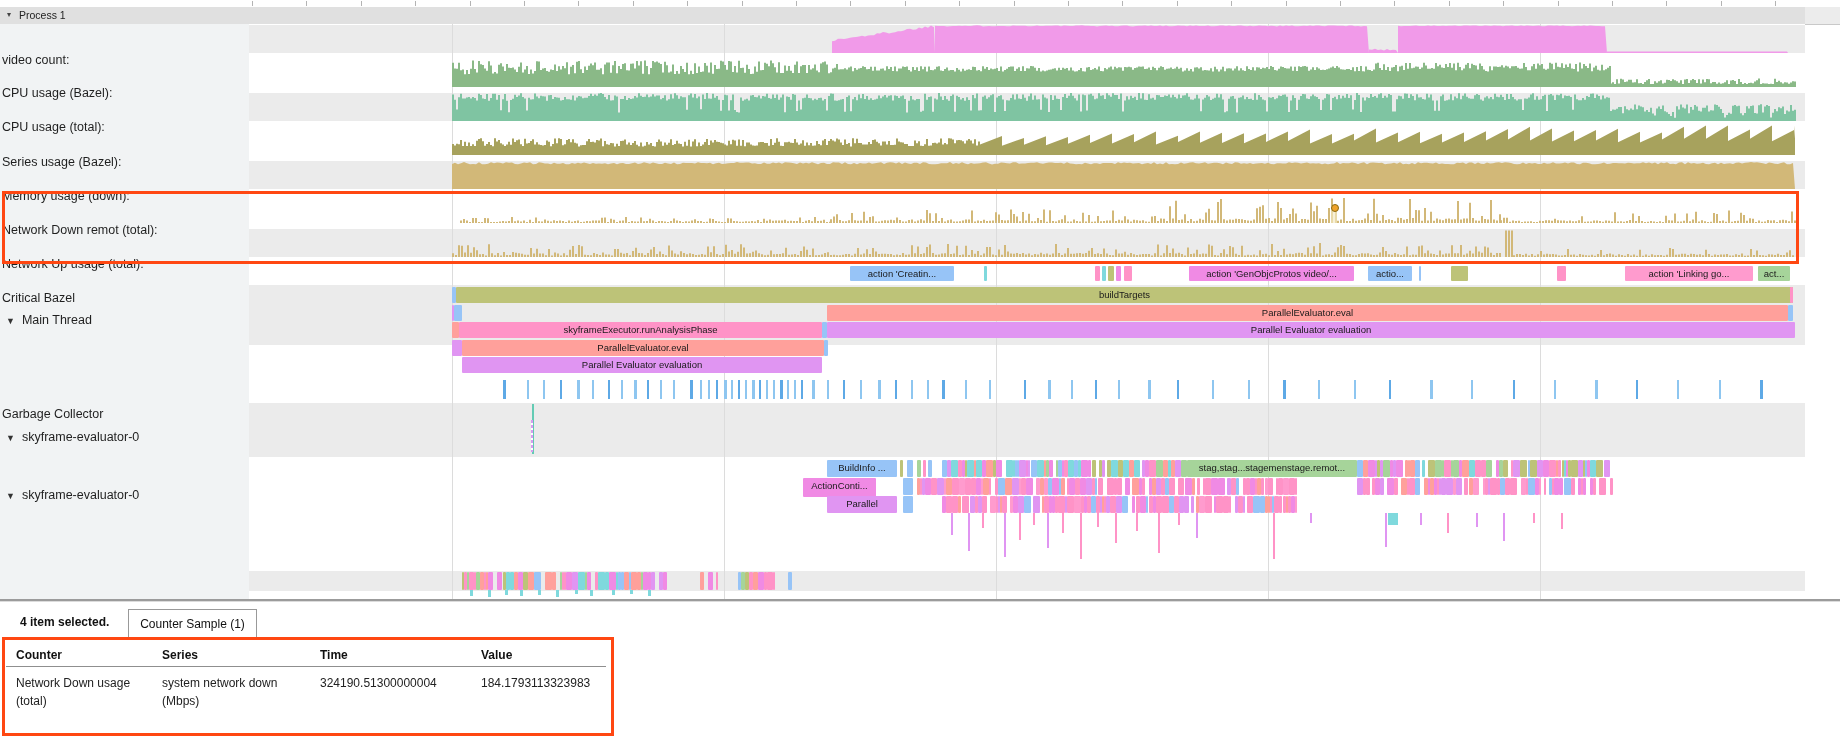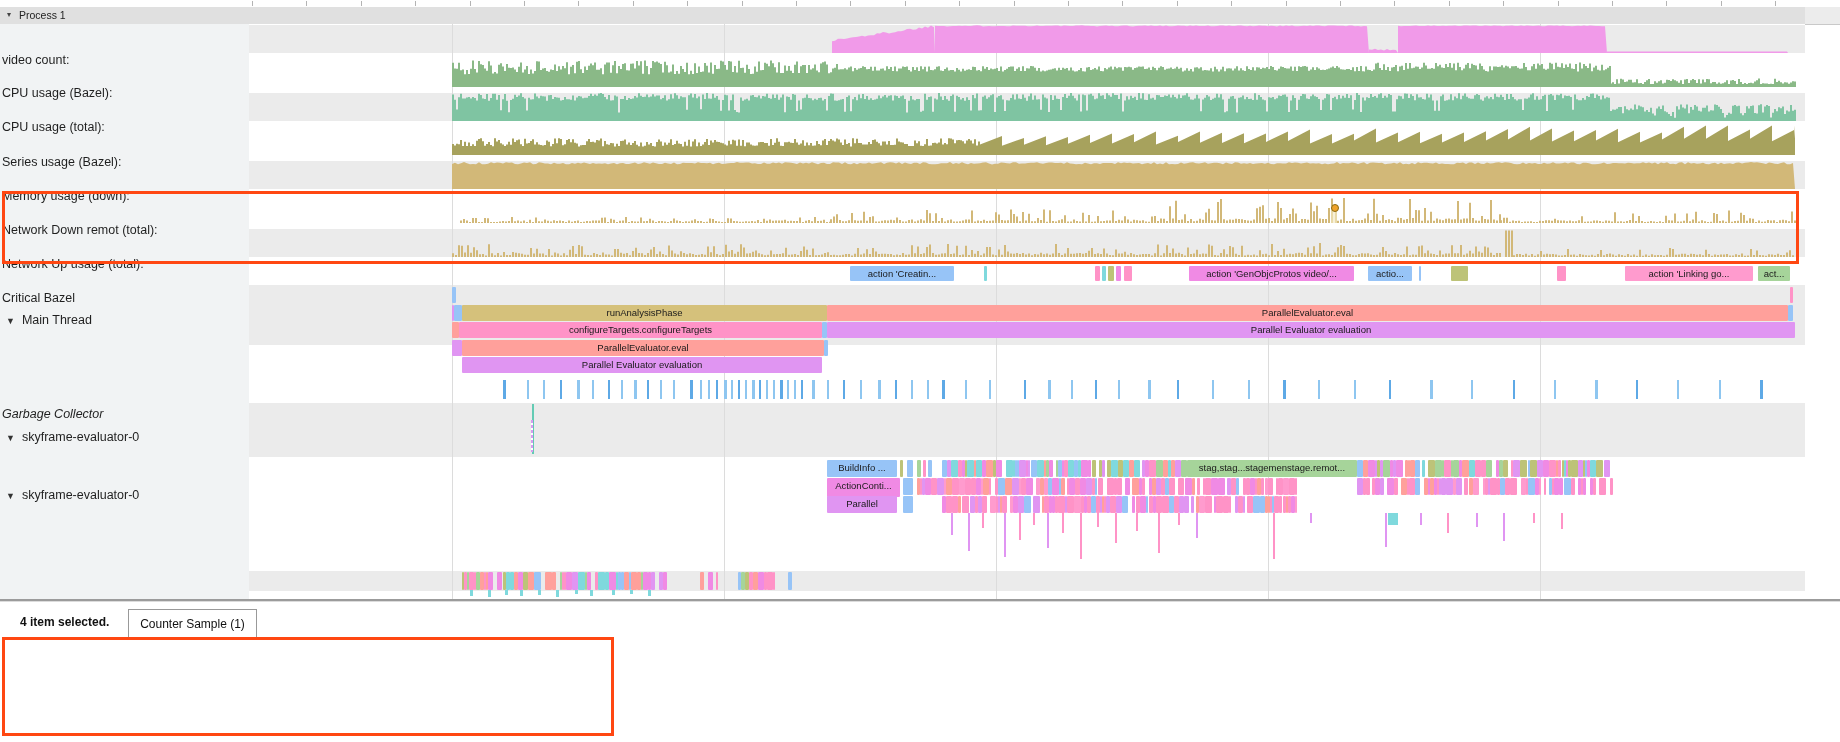--- a/index.html
+++ b/index.html
@@ -83,21 +83,21 @@
   <div id="sidebar" class="abs">
       <div class="side-label" style="top: 29px;"><span>video count:</span></div>
       <div class="side-label" style="top: 62px;"><span>CPU usage (Bazel):</span></div>
       <div class="side-label" style="top: 96px;"><span>CPU usage (total):</span></div>
       <div class="side-label" style="top: 131px;"><span>Series usage (Bazel):</span></div>
       <div class="side-label" style="top: 165px;"><span>Memory usage (down):</span></div>
       <div class="side-label" style="top: 199px;"><span>Network Down remot (total):</span></div>
       <div class="side-label" style="top: 233px;"><span>Network Up usage (total):</span></div>
       <div class="side-label" style="top: 267px;"><span>Critical Bazel</span></div>
       <div class="side-label ind" style="top: 289px;"><span class="tri">▼</span><span>Main Thread</span></div>
-      <div class="side-label" style="top: 383px; font-style: italic;"><span>Garbage Collector</span></div>
+      <div class="side-label" style="top: 383px;"><span>Garbage Collector</span></div>
       <div class="side-label ind" style="top: 406px;"><span class="tri">▼</span><span>skyframe-evaluator-0</span></div>
       <div class="side-label ind" style="top: 464px;"><span class="tri">▼</span><span>skyframe-evaluator-0</span></div>
       <div class="side-label ind" style="top: 576px;"><span class="tri">▼</span><span>skyframe-evaluator-cpu-heavy-0</span></div>
     </div>
   <div id="timeline" class="abs">
       <div class="grayband" style="top: 547px; height: 20px;"></div>
       <div class="grayband" style="top: 379px; height: 54px;"></div>
       <div class="grayband" style="top: 261px; height: 60px;"></div>
       <div class="grayband" style="top: 205px; height: 28px;"></div>
       <div class="grayband" style="top: 137px; height: 28px;"></div>
@@ -125,28 +125,28 @@
       <div class="span" style="left: 867px; top: 242px; width: 5px; height: 15px; background: rgb(240, 138, 228);"></div>
       <div class="span" style="left: 875px; top: 242px; width: 8px; height: 15px; background: rgb(255, 147, 199);"></div>
       <div class="span" style="left: 940px; top: 242px; width: 165px; height: 15px; background: rgb(240, 138, 228);"><span>action 'GenObjcProtos video/...</span></div>
       <div class="span" style="left: 1119px; top: 242px; width: 44px; height: 15px; background: rgb(151, 196, 247);"><span>actio...</span></div>
       <div class="span" style="left: 1170px; top: 242px; width: 2px; height: 15px; background: rgb(151, 196, 247);"></div>
       <div class="span" style="left: 1202px; top: 242px; width: 17px; height: 15px; background: rgb(189, 195, 120);"></div>
       <div class="span" style="left: 1308px; top: 242px; width: 9px; height: 15px; background: rgb(255, 147, 199);"></div>
       <div class="span" style="left: 1376px; top: 242px; width: 128px; height: 15px; background: rgb(255, 155, 206);"><span>action 'Linking go...</span></div>
       <div class="span" style="left: 1509px; top: 242px; width: 32px; height: 15px; background: rgb(166, 212, 154);"><span>act...</span></div>
       <div class="span" style="left: 203px; top: 263px; width: 4px; height: 16px; background: rgb(151, 196, 247);"></div>
+      <div class="span" style="left: 207px; top: 263px; width: 1337px; height: 16px; background: rgb(189, 195, 120);"><span>buildTargets</span></div>
       <div class="span" style="left: 1541px; top: 263px; width: 3px; height: 16px; background: rgb(255, 147, 199);"></div>
       <div class="span" style="left: 203px; top: 281px; width: 2px; height: 16px; background: rgb(224, 149, 242);"></div>
       <div class="span" style="left: 205px; top: 281px; width: 8px; height: 16px; background: rgb(151, 196, 247);"></div>
-      <div class="span" style="left: 213px; top: 281px; width: 365px; height: 16px; background: rgb(213, 193, 123);"><span>runAnalysisPhase</span></div>
       <div class="span" style="left: 578px; top: 281px; width: 961px; height: 16px; background: rgb(255, 160, 155);"><span>ParallelEvaluator.eval</span></div>
       <div class="span" style="left: 1539px; top: 281px; width: 5px; height: 16px; background: rgb(151, 196, 247);"></div>
       <div class="span" style="left: 203px; top: 298px; width: 7px; height: 16px; background: rgb(255, 160, 155);"></div>
-      <div class="span" style="left: 210px; top: 298px; width: 363px; height: 16px; background: rgb(255, 147, 199);"><span>configureTargets.configureTargets</span></div>
+      <div class="span" style="left: 210px; top: 298px; width: 363px; height: 16px; background: rgb(255, 147, 199);"><span>skyframeExecutor.runAnalysisPhase</span></div>
       <div class="span" style="left: 573px; top: 298px; width: 5px; height: 16px; background: rgb(151, 196, 247);"></div>
       <div class="span" style="left: 578px; top: 298px; width: 968px; height: 16px; background: rgb(224, 149, 242);"><span>Parallel Evaluator evaluation</span></div>
       <div class="span" style="left: 203px; top: 316px; width: 10px; height: 16px; background: rgb(224, 149, 242);"></div>
       <div class="span" style="left: 213px; top: 316px; width: 362px; height: 16px; background: rgb(255, 160, 155);"><span>ParallelEvaluator.eval</span></div>
       <div class="span" style="left: 575px; top: 316px; width: 4px; height: 16px; background: rgb(151, 196, 247);"></div>
       <div class="span" style="left: 213px; top: 333px; width: 360px; height: 16px; background: rgb(224, 149, 242);"><span>Parallel Evaluator evaluation</span></div>
       <div class="gc-tick" style="left: 254px; top: 356px; width: 3px; height: 19px; background: rgb(94, 169, 230);"></div>
       <div class="gc-tick" style="left: 278px; top: 356px; width: 2px; height: 19px; background: rgb(142, 198, 240);"></div>
       <div class="gc-tick" style="left: 294px; top: 356px; width: 2px; height: 19px; background: rgb(142, 198, 240);"></div>
       <div class="gc-tick" style="left: 311px; top: 356px; width: 2px; height: 19px; background: rgb(94, 169, 230);"></div>
@@ -203,21 +203,21 @@
       <div class="gc-tick" style="left: 1264px; top: 356px; width: 2px; height: 19px; background: rgb(94, 169, 230);"></div>
       <div class="gc-tick" style="left: 1305px; top: 356px; width: 2px; height: 19px; background: rgb(142, 198, 240);"></div>
       <div class="gc-tick" style="left: 1346px; top: 356px; width: 3px; height: 19px; background: rgb(142, 198, 240);"></div>
       <div class="gc-tick" style="left: 1387px; top: 356px; width: 2px; height: 19px; background: rgb(94, 169, 230);"></div>
       <div class="gc-tick" style="left: 1428px; top: 356px; width: 2px; height: 19px; background: rgb(142, 198, 240);"></div>
       <div class="gc-tick" style="left: 1470px; top: 356px; width: 2px; height: 19px; background: rgb(142, 198, 240);"></div>
       <div class="gc-tick" style="left: 1511px; top: 356px; width: 3px; height: 19px; background: rgb(94, 169, 230);"></div>
       <div class="sky1-tick-a" style="left: 283px; top: 380px; width: 2px; height: 50px;"></div>
       <div class="sky1-tick-b" style="left: 282px; top: 396px; width: 2px; height: 32px;"></div>
       <div class="span" style="left: 578px; top: 436px; width: 70px; height: 17px; background: rgb(151, 196, 247);"><span>BuildInfo ...</span></div>
-      <div class="span" style="left: 578px; top: 454px; width: 73px; height: 19px; background: rgb(240, 138, 228);"><span>ActionConti...</span></div>
+      <div class="span" style="left: 554px; top: 454px; width: 73px; height: 19px; background: rgb(240, 138, 228);"><span>ActionConti...</span></div>
       <div class="span" style="left: 578px; top: 472px; width: 70px; height: 17px; background: rgb(224, 149, 242);"><span>Parallel</span></div>
       <div class="span" style="left: 651px; top: 436px; width: 3px; height: 17px; background: rgb(189, 195, 120);"></div>
       <div class="span" style="left: 658px; top: 436px; width: 6px; height: 17px; background: rgb(151, 196, 247);"></div>
       <div class="span" style="left: 668px; top: 436px; width: 4px; height: 17px; background: rgb(166, 212, 154);"></div>
       <div class="span" style="left: 674px; top: 436px; width: 3px; height: 17px; background: rgb(255, 147, 199);"></div>
       <div class="span" style="left: 679px; top: 436px; width: 4px; height: 17px; background: rgb(151, 196, 247);"></div>
       <div class="span" style="left: 654px; top: 454px; width: 10px; height: 17px; background: rgb(151, 196, 247);"></div>
       <div class="span" style="left: 654px; top: 472px; width: 10px; height: 17px; background: rgb(151, 196, 247);"></div>
       <div class="span" style="left: 693px; top: 436px; width: 5px; height: 17px; background: rgb(151, 196, 247);"></div>
       <div class="span" style="left: 698px; top: 436px; width: 4px; height: 17px; background: rgb(224, 149, 242);"></div>
@@ -622,16 +622,27 @@
       <div class="hang" style="left: 341px; top: 566px; width: 3px; height: 6px; background: rgb(127, 217, 221);"></div>
       <div class="hang" style="left: 363px; top: 566px; width: 3px; height: 5px; background: rgb(127, 217, 221);"></div>
       <div class="hang" style="left: 381px; top: 566px; width: 3px; height: 4px; background: rgb(127, 217, 221);"></div>
       <div class="hang" style="left: 399px; top: 566px; width: 3px; height: 6px; background: rgb(127, 217, 221);"></div>
       <div class="sel-bar" style="left: 1082px; top: 182px; width: 6px; height: 17px;"></div>
       <div class="sel-dot" style="left: 1082px; top: 180px;"></div>
     </div>
   <div id="panel" class="abs">
     <span id="selected-text">4 item selected.</span>
     <div id="tab">Counter Sample (1)</div>
+    <div id="table-area">
+      <div class="hdr-line"></div>
+    <div class="th" style="left: 14px;">Counter</div>
+        <div class="th" style="left: 160px;">Series</div>
+        <div class="th" style="left: 318px;">Time</div>
+        <div class="th" style="left: 479px;">Value</div>
+        <div class="td" style="left: 14px; width: 130px;">Network Down usage (total)</div>
+        <div class="td" style="left: 160px; width: 140px;">system network down (Mbps)</div>
+        <div class="td" style="left: 318px; width: 150px;">324190.51300000004</div>
+        <div class="td" style="left: 479px; width: 130px;">184.1793113323983</div>
+      </div>
   </div>
 <div class="redbox" style="left: 2px; top: 191px; width: 1797px; height: 73px;"></div>
     <div class="redbox" style="left: 2px; top: 637px; width: 612px; height: 99px;"></div>
   </div>
 
 </body></html>

